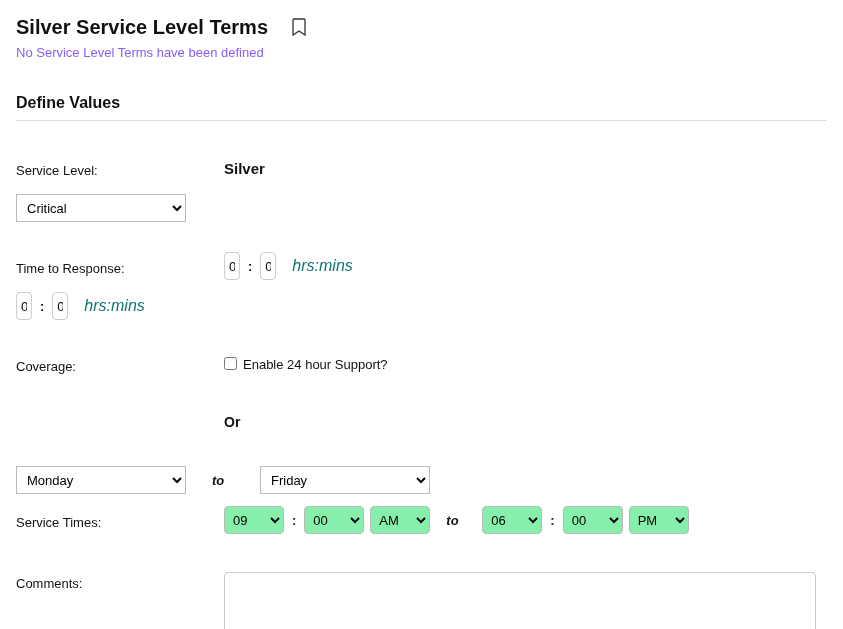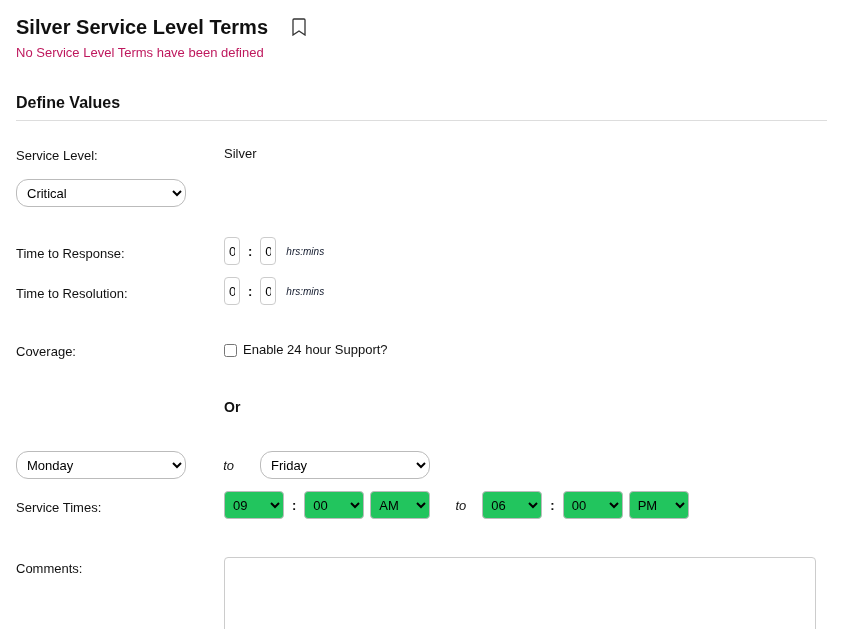--- a/index.html
+++ b/index.html
@@ -1,34 +1,34 @@
 <!DOCTYPE html>
 <html><head>
   <meta charset="utf-8">
   <style>
     * { box-sizing: border-box; margin: 0; padding: 0; }
     body { font-family: -apple-system, BlinkMacSystemFont, "Segoe UI", Arial, sans-serif; padding: 16px; color: #111; width: 843px; }
     .page-header { display: flex; align-items: center; gap: 24px; margin-bottom: 6px; }
     .page-title { font-size: 20px; font-weight: 700; }
     .bookmark-icon { width: 16px; height: 20px; display: inline-block; }
-    .subtitle { font-size: 13px; color: #be185d; margin-bottom: 34px; }
-    .section-title { font-size: 16px; font-weight: 700; padding-bottom: 8px; border-bottom: 1px solid #ddd; margin-bottom: 18px; }
+    .subtitle { font-size: 13px; color: #8b5cf6; margin-bottom: 34px; }
+    .section-title { font-size: 16px; font-weight: 700; padding-bottom: 8px; border-bottom: 1px solid #ddd; margin-bottom: 33px; }
     .form-row { display: flex; align-items: center; margin-bottom: 12px; min-height: 28px; }
     .form-row.tall { align-items: flex-start; }
     .label-col { width: 208px; font-size: 13px; font-weight: 400; padding-top: 4px; }
     .value-col { flex: 1; display: flex; align-items: center; flex-wrap: wrap; gap: 6px; font-size: 13px; }
-    .static-value { font-weight: 400; font-size: 13px; }
-    select.wide { width: 170px; height: 28px; border: 1px solid #bbb; border-radius: 12px; padding: 2px 6px; font-size: 13px; background: #fff; }
-    select.time { width: 60px; height: 28px; border: 1px solid #bbb; border-radius: 4px; padding: 2px 4px; font-size: 13px; background: #22c55e; }
+    .static-value { font-weight: 700; font-size: 15px; }
+    select.wide { width: 170px; height: 28px; border: 1px solid #bbb; border-radius: 0; padding: 2px 6px; font-size: 13px; background: #fff; }
+    select.time { width: 60px; height: 28px; border: 1px solid #bbb; border-radius: 4px; padding: 2px 4px; font-size: 13px; background: #86efac; }
     input.num { width: 16px; height: 28px; border: 1px solid #ccc; border-radius: 4px; padding: 2px 4px; font-size: 13px; text-align: center; }
     .colon { font-weight: 700; padding: 0 2px; }
-    .hint { font-style: italic; color: #0f172a; font-size: 10px; margin-left: 4px; }
-    .checkbox-row { display: flex; align-items: flex-end; gap: 6px; }
+    .hint { font-style: italic; color: #0f766e; font-size: 16px; margin-left: 10px; }
+    .checkbox-row { display: flex; align-items: flex-start; gap: 6px; }
     .or-text { font-weight: 700; font-size: 14px; }
-    .to-text { font-style: italic; font-size: 13px; padding: 0 20px; display: inline-block; min-width: 62px; text-align: right; }
+    .to-text { font-style: italic; font-size: 13px; padding: 0 20px; display: inline-block; min-width: 62px; text-align: left; font-weight: bold; }
     textarea.comments { width: 592px; height: 108px; border: 1px solid #ccc; border-radius: 4px; padding: 6px; font-size: 13px; font-family: inherit; resize: both; }
     .sp-md { height: 18px; }
     .sp-lg { height: 26px; }
   </style>
 </head>
 <body>
 
 <div class="page-header">
   <h1 class="page-title">Silver Service Level Terms</h1>
   <span class="bookmark-icon">
@@ -62,21 +62,20 @@
   <div class="label-col">Time to Response:</div>
   <div class="value-col">
     <input class="num" value="01" style="">
     <span class="colon">:</span>
     <input class="num" value="00" style="">
     <span class="hint">hrs:mins</span>
   </div>
 </div>
 
 <div class="form-row">
-  <div class="label-col">Time to Resolution:</div>
   <div class="value-col">
     <input class="num" value="06" style="">
     <span class="colon">:</span>
     <input class="num" value="00" style="">
     <span class="hint">hrs:mins</span>
   </div>
 </div>
 
 <div class="sp-md"></div>
 

